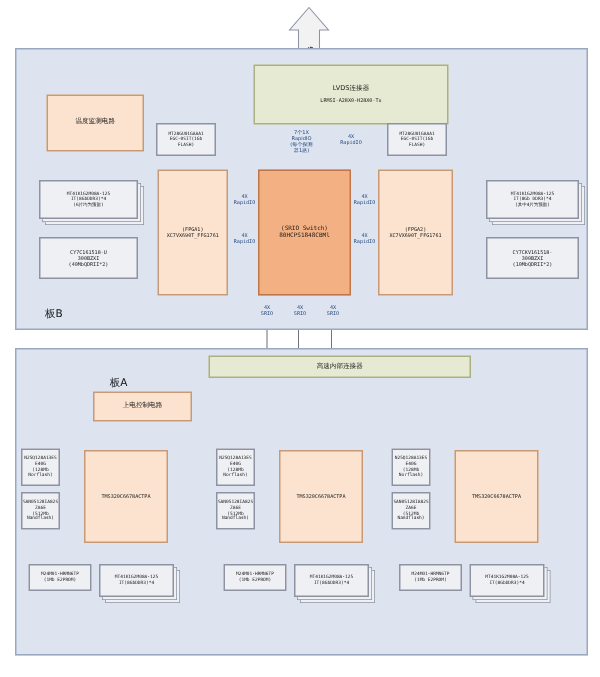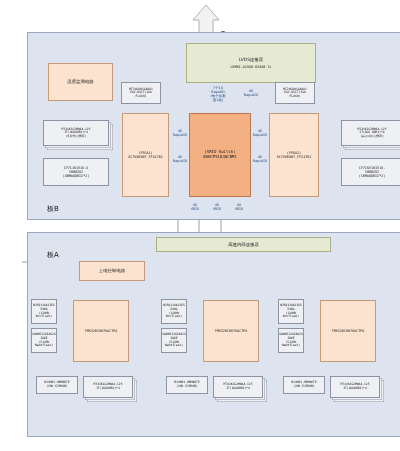--- a/index.html
+++ b/index.html
@@ -13,21 +13,21 @@
     position: relative;
     font-family: "Liberation Serif", "DejaVu Serif", serif;
     overflow: hidden;
   }
   #canvas {
     position: absolute;
     left: 0; top: 0;
     width: 400px;
     height: 451px;
   }
-  .abs { position: absolute; box-sizing: border-box; margin-left: 17px; }
+  .abs { position: absolute; box-sizing: border-box; }
 
   
   .board {
     background: #dde4f0;
     border: 1px solid #9aa8bf;
   }
   .board-label {
     font-size: 7px;
     color: #111;
     font-family: "Liberation Serif", serif;
@@ -280,21 +280,21 @@
 RapidIO</div>
 
   <div class="abs flabel blue t35 mono" style="left:167px; top:204px; width:22px;">4X
 SRIO</div>
   <div class="abs flabel blue t35 mono" style="left:189px; top:204px; width:22px;">4X
 SRIO</div>
   <div class="abs flabel blue t35 mono" style="left:211px; top:204px; width:22px;">4X
 SRIO</div>
 
   <div class="abs board" style="left:10px; top:232px; width:382px; height:205px;"></div>
-  <div class="abs board-label cjk" style="left:30px; top:250px; width:40px;">板A</div>
+  <div class="abs board-label cjk" style="left:45px; top:250px; width:40px;text-align:right;">板A</div>
 
   <div class="abs blk olive t45 cjk" style="left:139px; top:237px; width:175px; height:15px;">高速内部连接器</div>
 
   <div class="abs blk peach t45 cjk" style="left:62px; top:261px; width:66px; height:20px;">上电控制电路</div>
 
   <div class="abs blk peach t35 mono" style="left:56px; top:300px; width:56px; height:62px;">TMS320C6678ACTPA</div>
   <div class="abs blk grey t3 mono" style="left:14px; top:299px; width:26px; height:25px; white-space:pre-line;">N25Q128A13ES
 E40G
 (128Mb
 Norflash)</div>

